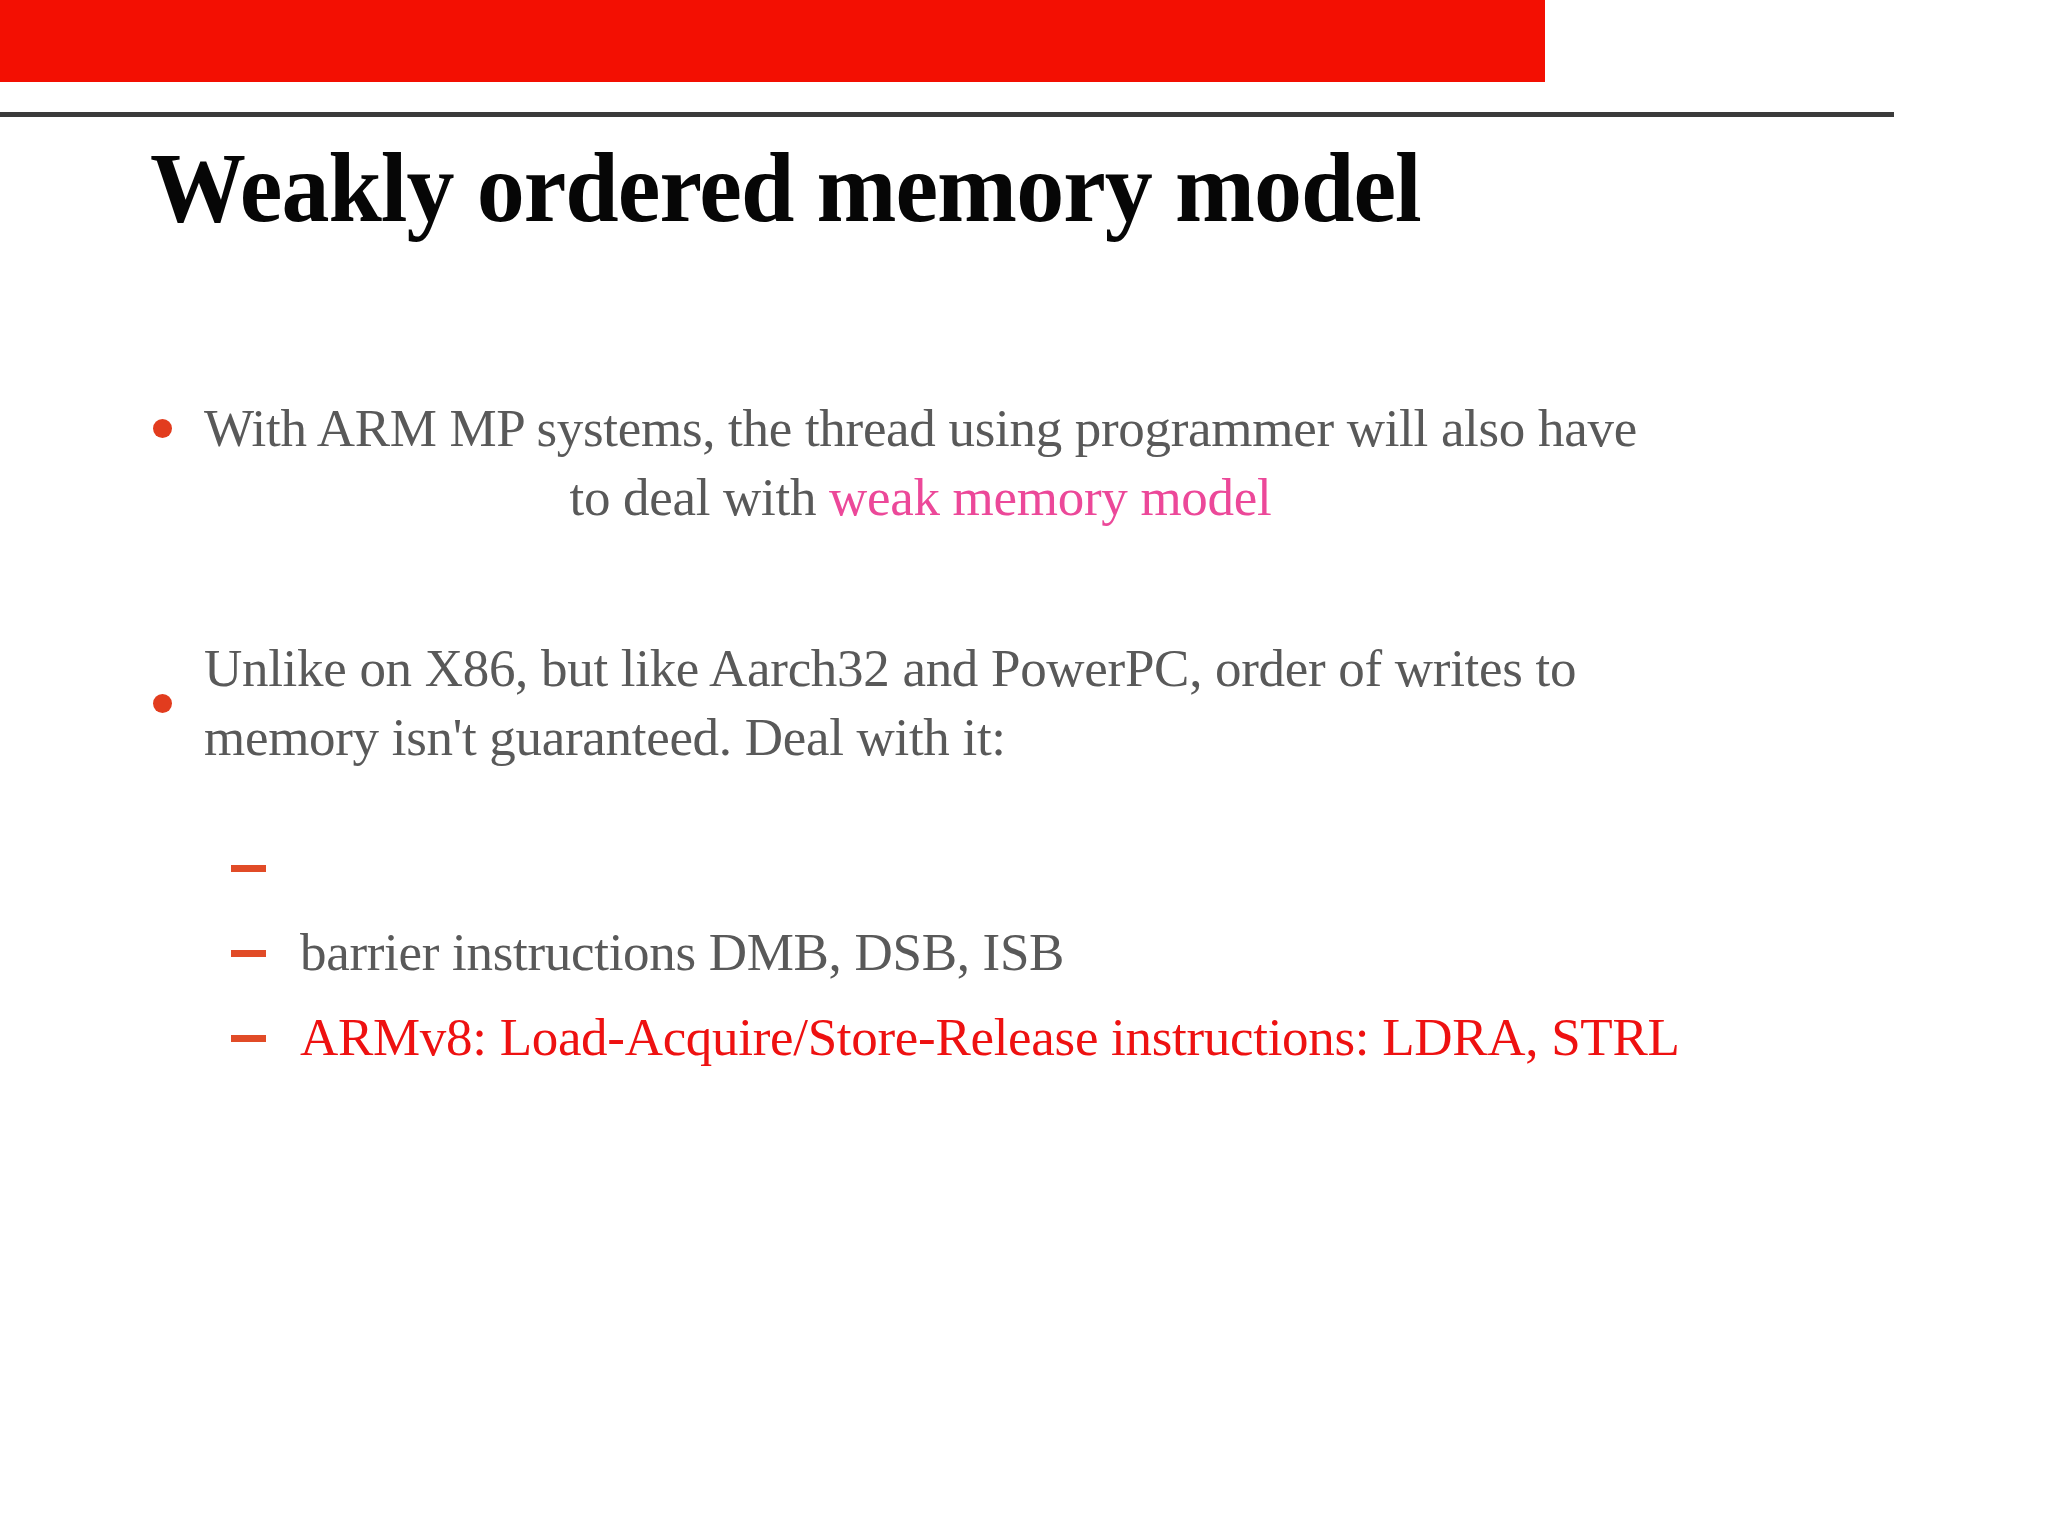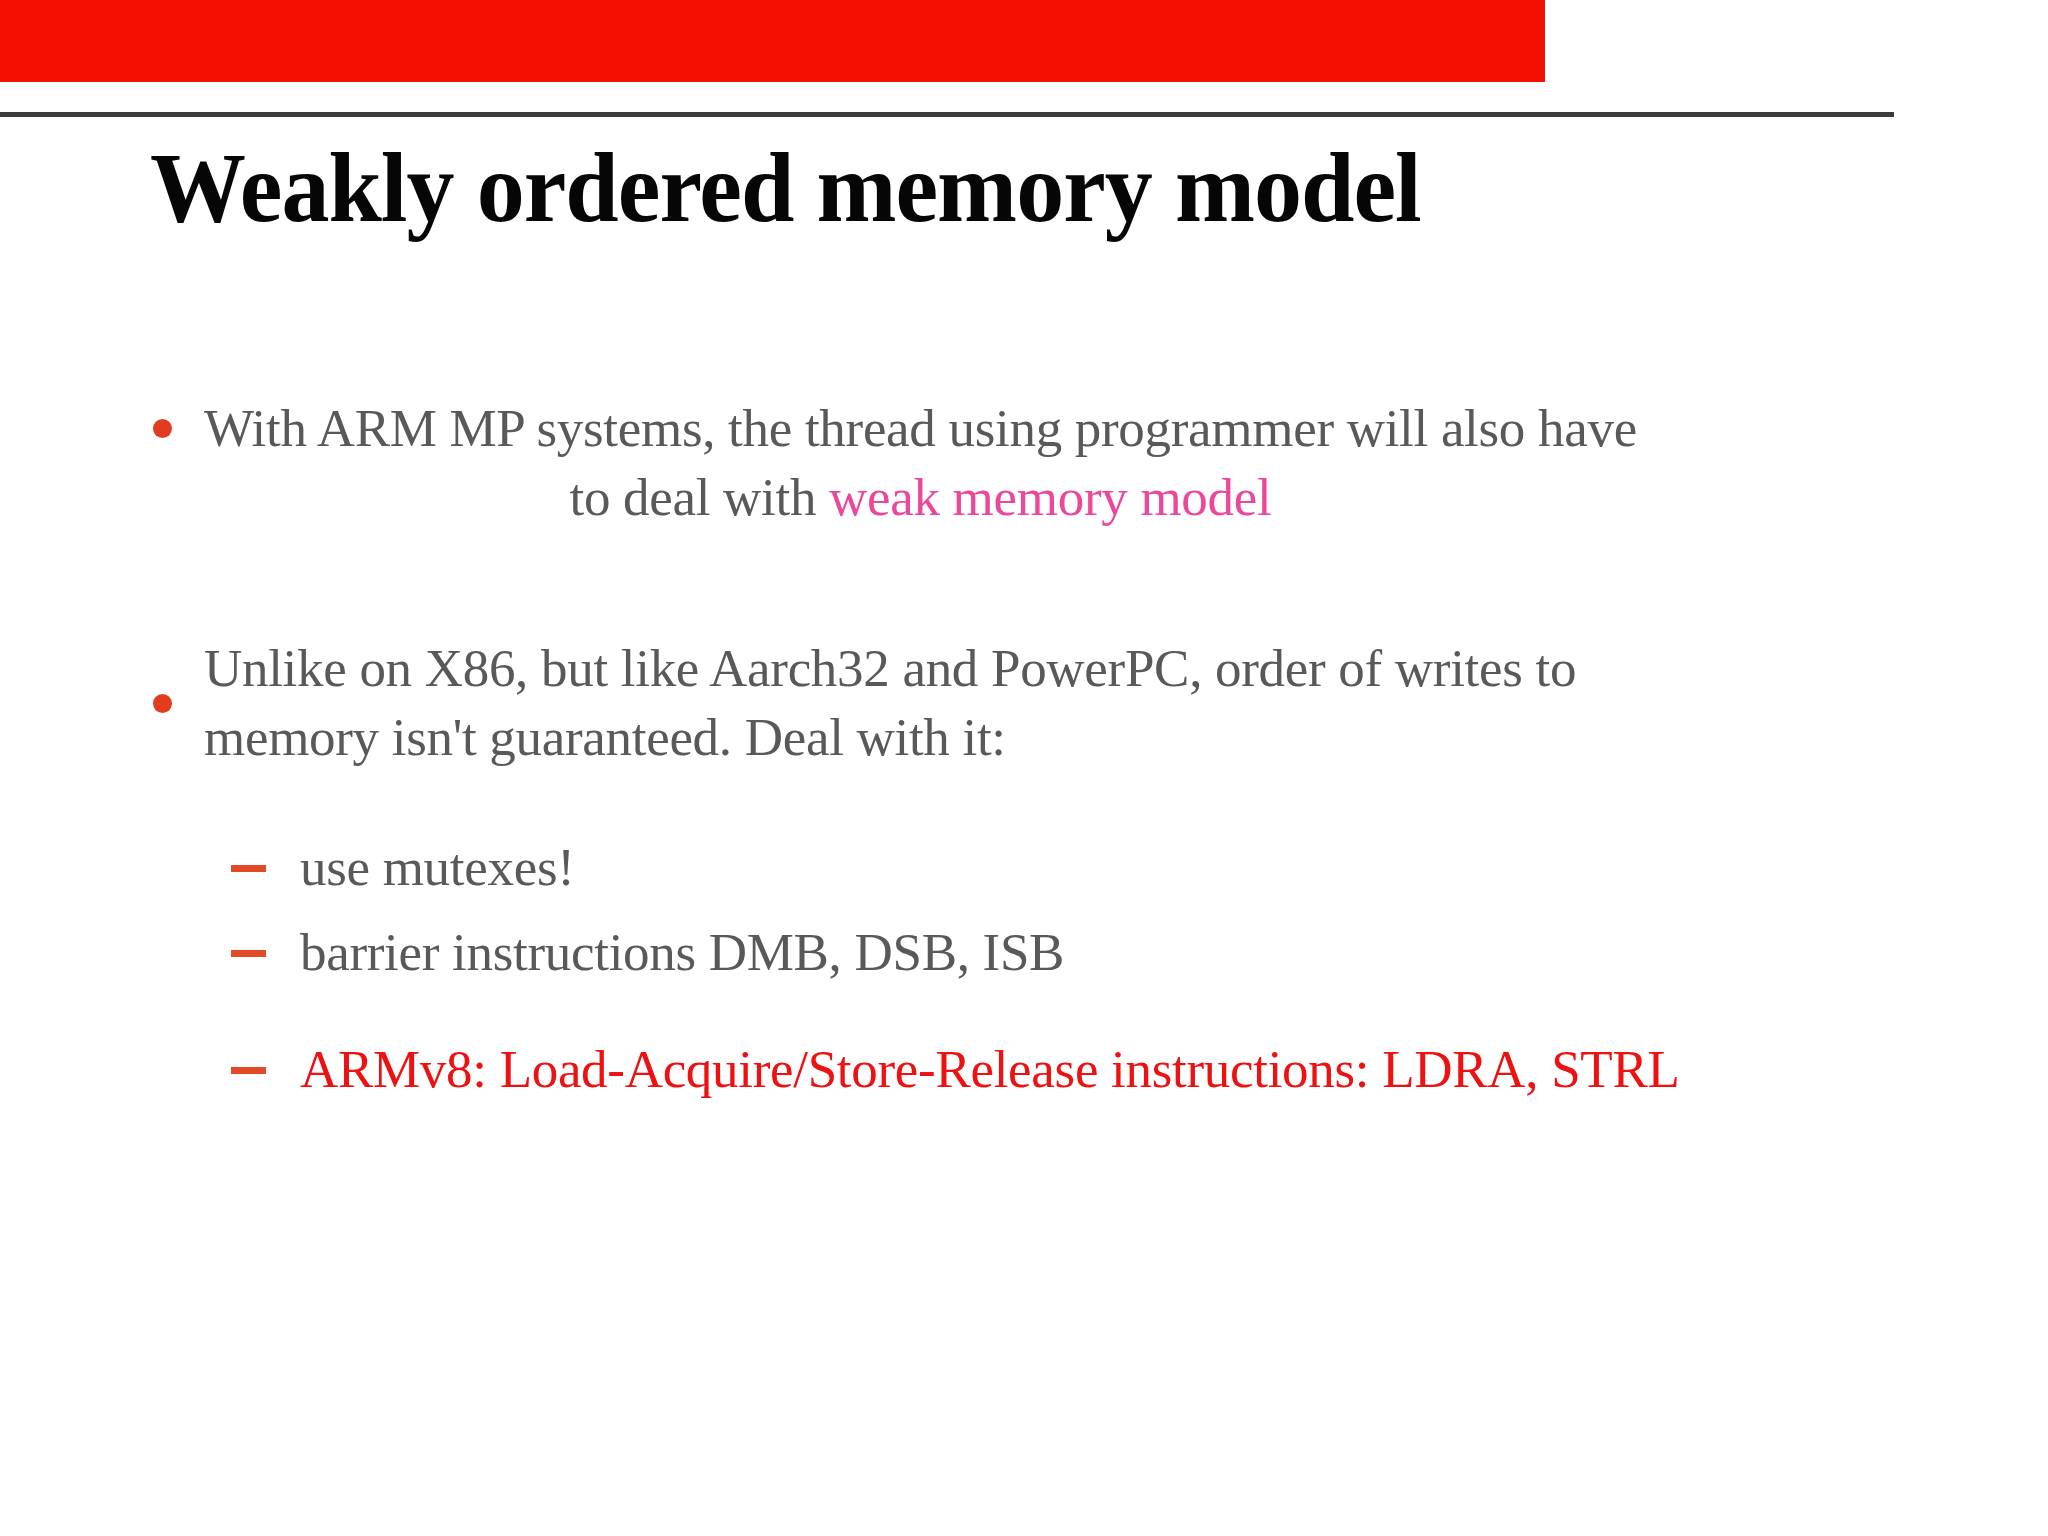--- a/index.html
+++ b/index.html
@@ -81,21 +81,21 @@
     display: flex;
     align-items: flex-start;
     font-size: 53px;
     line-height: 62px;
     letter-spacing: -0.3px;
     color: #595959;
     white-space: nowrap;
   }
   .sub-1 { top: 836px; }
   .sub-2 { top: 921px; }
-  .sub-3 { top: 1006px; margin-top: 32px; }
+  .sub-3 { top: 1006px; }
   .dash {
     flex: none;
     width: 35px;
     height: 7px;
     margin-top: 29px;
     margin-right: 34px;
     background: #e14b27;
   }
   .alert-red { color: #ee1111; }
 
@@ -127,21 +127,20 @@
   </div>
 
   <span class="bullet-dot dot-2"></span>
   <div class="body-text bullet-text-2">
     <div>Unlike on X86, but like Aarch32 and PowerPC, order of writes to</div>
     <div>memory isn't guaranteed. Deal with it:</div>
   </div>
 
   <div class="sub-item sub-1">
     <span class="dash"></span>
-    <span>use mutexes!</span>
   </div>
 
   <div class="sub-item sub-2">
     <span class="dash"></span>
     <span>barrier instructions DMB, DSB, ISB</span>
   </div>
 
   <div class="sub-item sub-3">
     <span class="dash"></span>
     <span class="alert-red">ARMv8: Load-Acquire/Store-Release instructions: LDRA, STRL</span>

